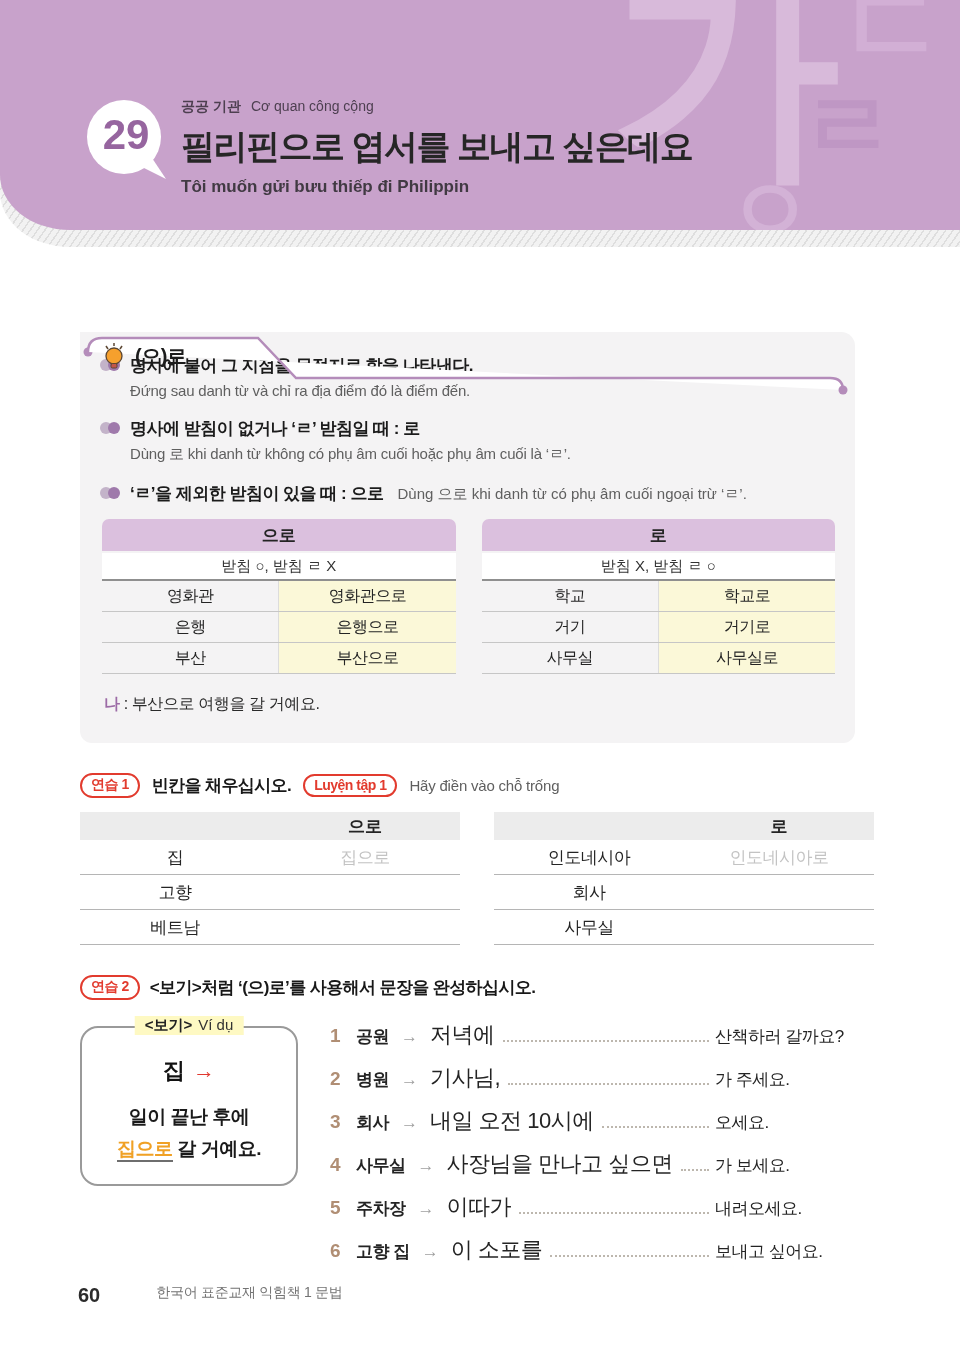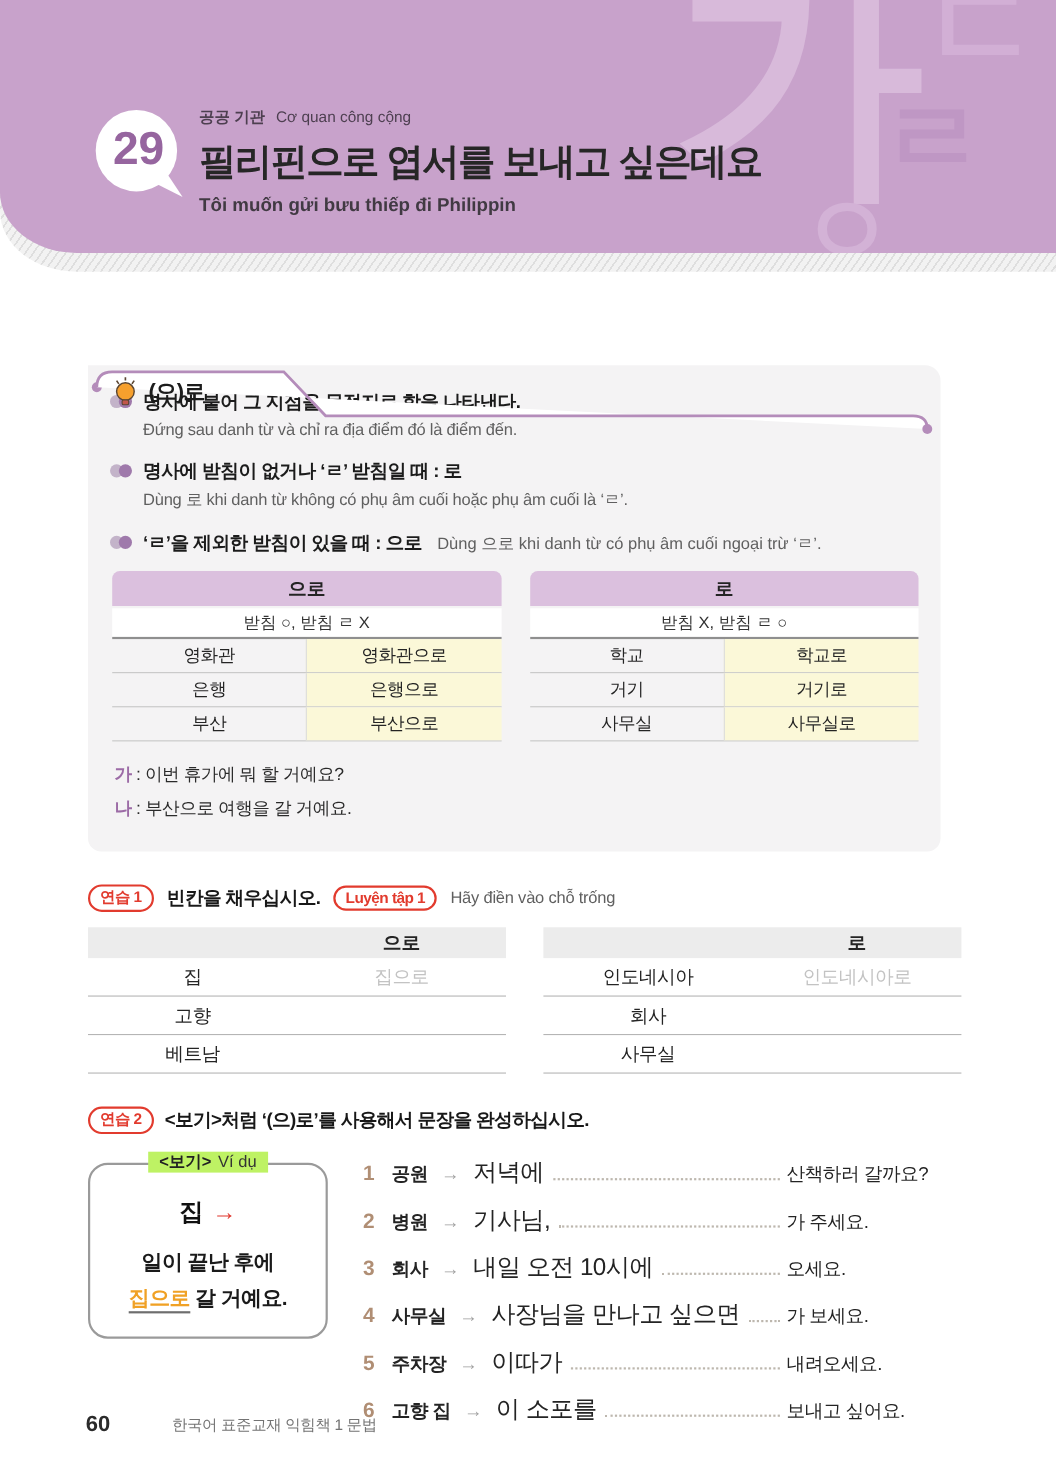--- a/index.html
+++ b/index.html
@@ -81,41 +81,41 @@
   .ex1-ans { flex:1; text-align:center; font-size:17px; color:#c3c3c3; letter-spacing:-0.5px; }
 
   
   .ex2-heads { margin-top:30px; }
   .ex2-line { display:flex; align-items:center; gap:10px; margin-bottom:8px; }
   .ex2-body { display:flex; margin-top:16px; }
 
   .bogi-box { position:relative; width:218px; height:160px; border:2px solid #9a9a9a;
     border-radius:18px; margin-top:10px; flex:0 0 auto; }
   .bogi-label { position:absolute; top:-12px; left:50%; transform:translateX(-50%);
-    background:#bef264; padding:0 10px; white-space:nowrap; font-size:15px; color:#333; }
+    background:#fef9c3; padding:0 10px; white-space:nowrap; font-size:15px; color:#333; }
   .bogi-label b { font-weight:800; color:#222; margin-right:6px; }
   .bogi-inner { text-align:center; padding-top:28px; }
   .bogi-word { font-size:22px; font-weight:800; color:#111; }
   .bogi-arrow { color:#e0392f; font-weight:800; font-size:22px; margin-left:8px; }
   .bogi-s1 { margin-top:18px; font-size:19px; font-weight:700; color:#1a1a1a; letter-spacing:-0.5px; }
   .bogi-s2 { margin-top:6px; font-size:19px; font-weight:700; color:#1a1a1a; letter-spacing:-0.5px; }
   .bogi-ans { color:#f0a125; border-bottom:2px solid #6e6e6e; padding-bottom:1px; }
 
   .ex2-items { flex:1; margin-left:32px; margin-top:4px; }
   .item-row { display:flex; align-items:baseline; margin-bottom:15px; height:28px; }
   .item-fixed { display:flex; align-items:baseline; width:385px; flex:0 0 auto; }
   .item-num { width:26px; font-size:19px; font-weight:800; color:#b08e74; }
   .item-word { font-size:17px; font-weight:700; color:#242424; margin-right:12px; white-space:nowrap; letter-spacing:-0.5px; }
   .item-arrow { color:#9f9f9f; font-weight:800; font-size:17px; margin-right:12px; }
   .item-pre { font-size:22px; color:#242424; white-space:nowrap; letter-spacing:-0.5px; }
   .item-blank { flex:1; border-bottom:2px dotted #bdb7ae; margin:0 6px 0 8px; height:22px; }
   .item-post { font-size:17px; color:#242424; white-space:nowrap; letter-spacing:-0.5px; }
 
   
-  .footer { position:absolute; top:1284px; left:78px; display:flex; align-items:center; gap:56px; }
+  .footer { position:absolute; top:1284px; left:78px; display:flex; align-items:flex-start; gap:56px; }
   .page-num { font-size:20px; font-weight:800; color:#2b2b2b; }
   .footer-text { font-size:14px; color:#737373; letter-spacing:-0.3px; }
 </style>
 </head>
 <body>
 
 <div class="page">
 
   <div class="hatch-band"></div>
   <div class="header">
@@ -229,21 +229,20 @@
                 <span class="gt-ans">거기로</span>
               </div>
             <div class="gt-row">
                 <span>사무실</span>
                 <span class="gt-ans">사무실로</span>
               </div>
           </div>
         </div>
 
         <div class="dialogue">
-          <div class="dlg-line"><span class="dlg-speaker">가</span><span> : </span><span>이번 휴가에 뭐 할 거예요?</span></div>
           <div class="dlg-line"><span class="dlg-speaker">나</span><span> : </span><span>부산으로 여행을 갈 거예요.</span></div>
         </div>
       </div>
     </div>
 
     <div class="ex-head">
       <span class="badge">연습 1</span>
       <span class="ex-title-ko">빈칸을 채우십시오.</span>
       <span class="badge">Luyện tập 1</span>
       <span class="ex-title-vi">Hãy điền vào chỗ trống</span>

